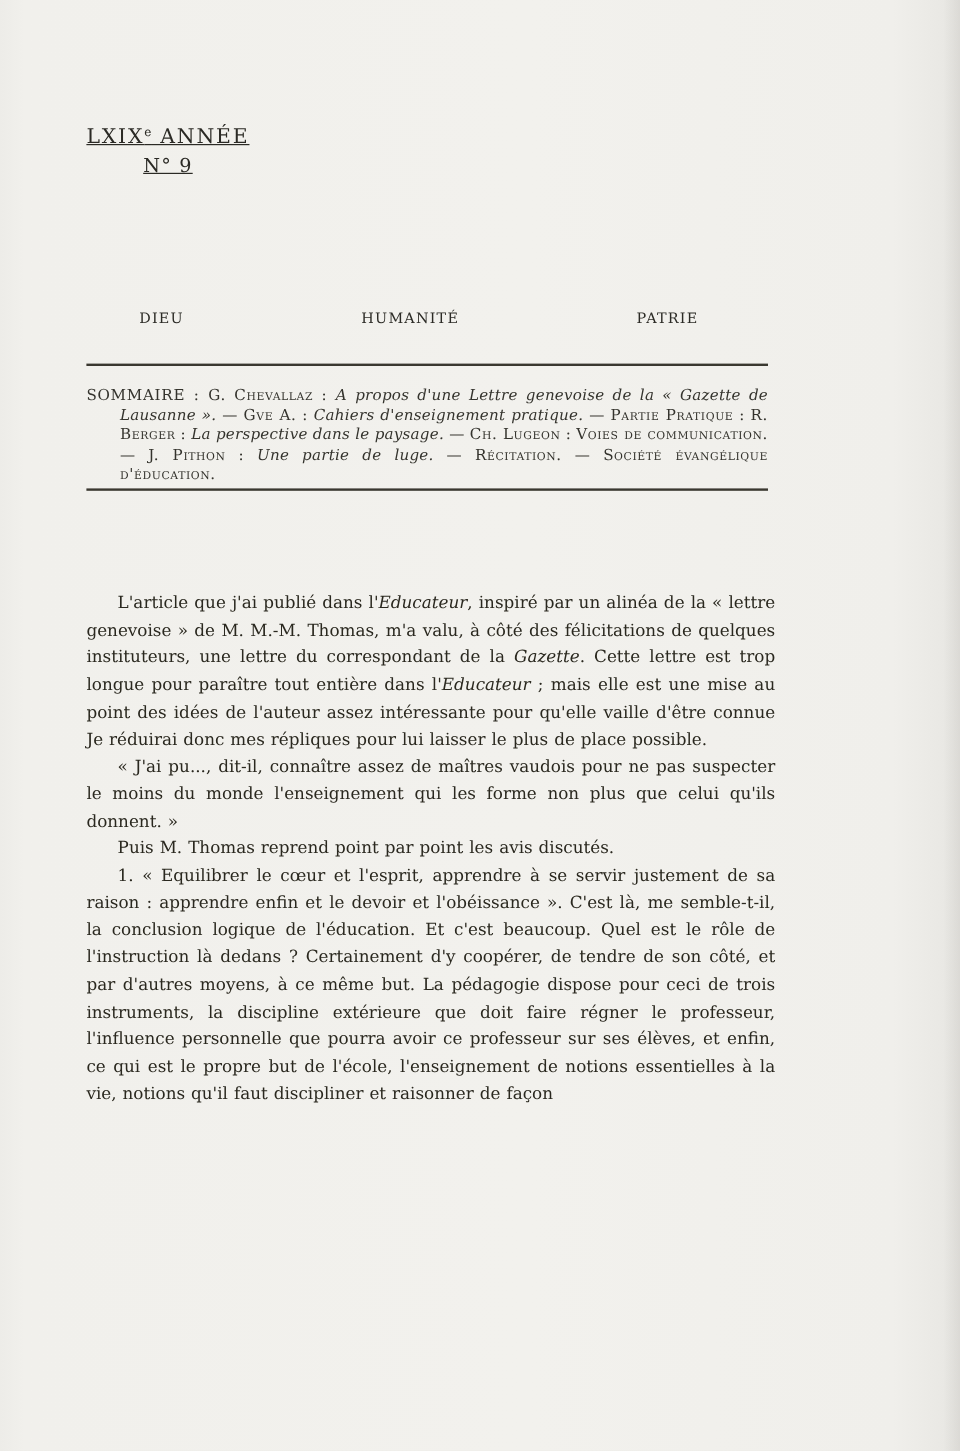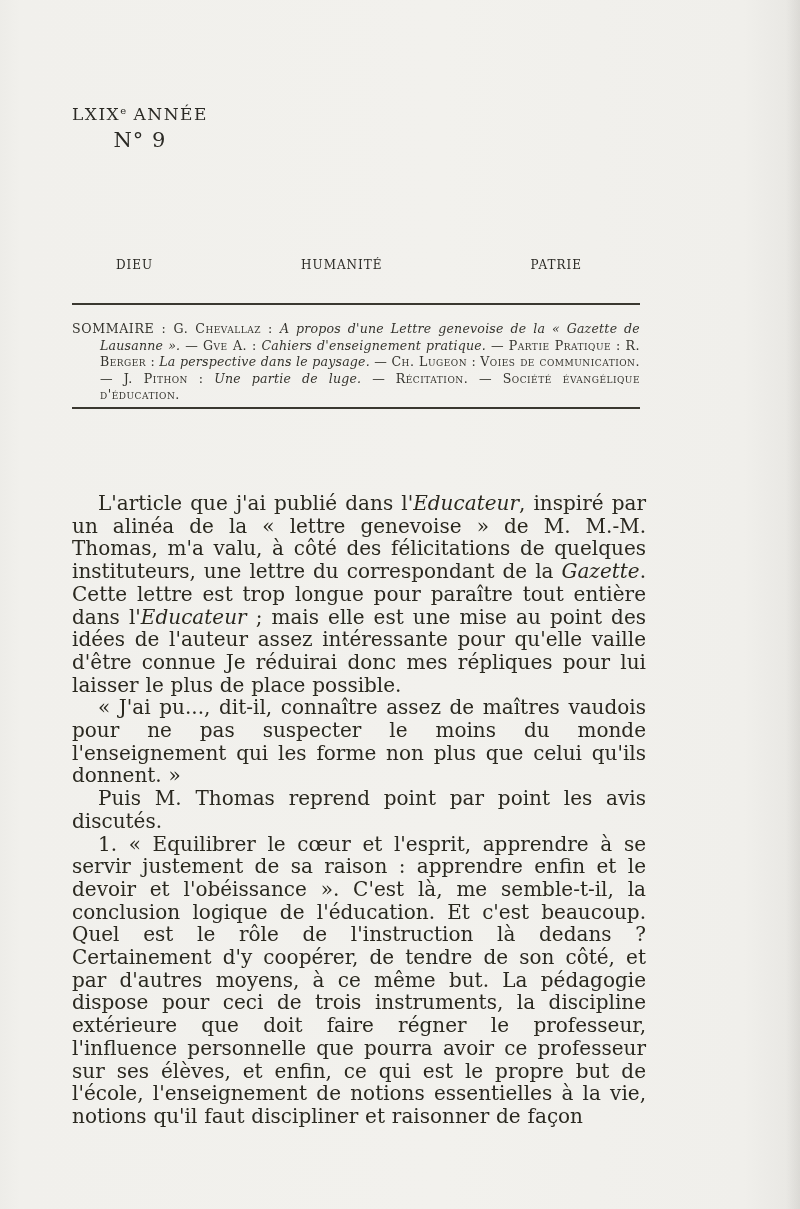--- a/index.html
+++ b/index.html
@@ -18,23 +18,23 @@
     background: linear-gradient(90deg, rgba(0,0,0,0) 0%, rgba(60,55,45,0.07) 100%);
     pointer-events: none;
   }
 
   
   .meta-row {
     position: absolute; top: 104px; left: 72px; width: 568px;
     display: flex; justify-content: space-between;
     color: #2b2a25;
   }
-  .meta-left, .meta-right { text-align: center; }
+  .meta-left, .meta-right { text-align: center; text-decoration: underline; }
   .meta-line1 { font-size: 17px; letter-spacing: 1.5px; }
-  .meta-line2 { font-size: 21px; letter-spacing: 1px; margin-top: 4px; }
+  .meta-line2 { font-size: 16px; letter-spacing: 1px; margin-top: 4px; }
   .meta-line1 sup { font-size: 10px; vertical-align: 6px; letter-spacing: 0.5px; }
 
   
   .title-wrap { position: absolute; top: 167px; left: 71px; width: 572px; height: 84px; }
   .title-wrap svg { overflow: visible; display: block; }
   .title-text {
     font-family: "DejaVu Serif", serif; font-weight: 700;
     font-size: 72px; fill: #201f1a; letter-spacing: 1px;
   }
 
@@ -71,21 +71,21 @@
     position: absolute; top: 437px; left: 72px; width: 568px;
     text-align: center; font-weight: 700; color: #23221c;
     font-size: 15.5px; line-height: 26px;
     letter-spacing: 1.8px; word-spacing: 7px;
     margin: 0;
   }
 
   
   .body-text {
     position: absolute; top: 492px; left: 72px; width: 574px;
-    font-size: 20px; line-height: 22.7px; text-align: justify;
+    font-size: 14px; line-height: 22.7px; text-align: justify;
     color: #2a281f; hyphens: auto; -webkit-hyphens: auto;
     word-spacing: 0.5px;
   }
   .body-text p { margin: 0; text-indent: 26px; }
 </style>
 </head>
 <body>
 
 <div class="page">
   <div class="edge-shade"></div>

